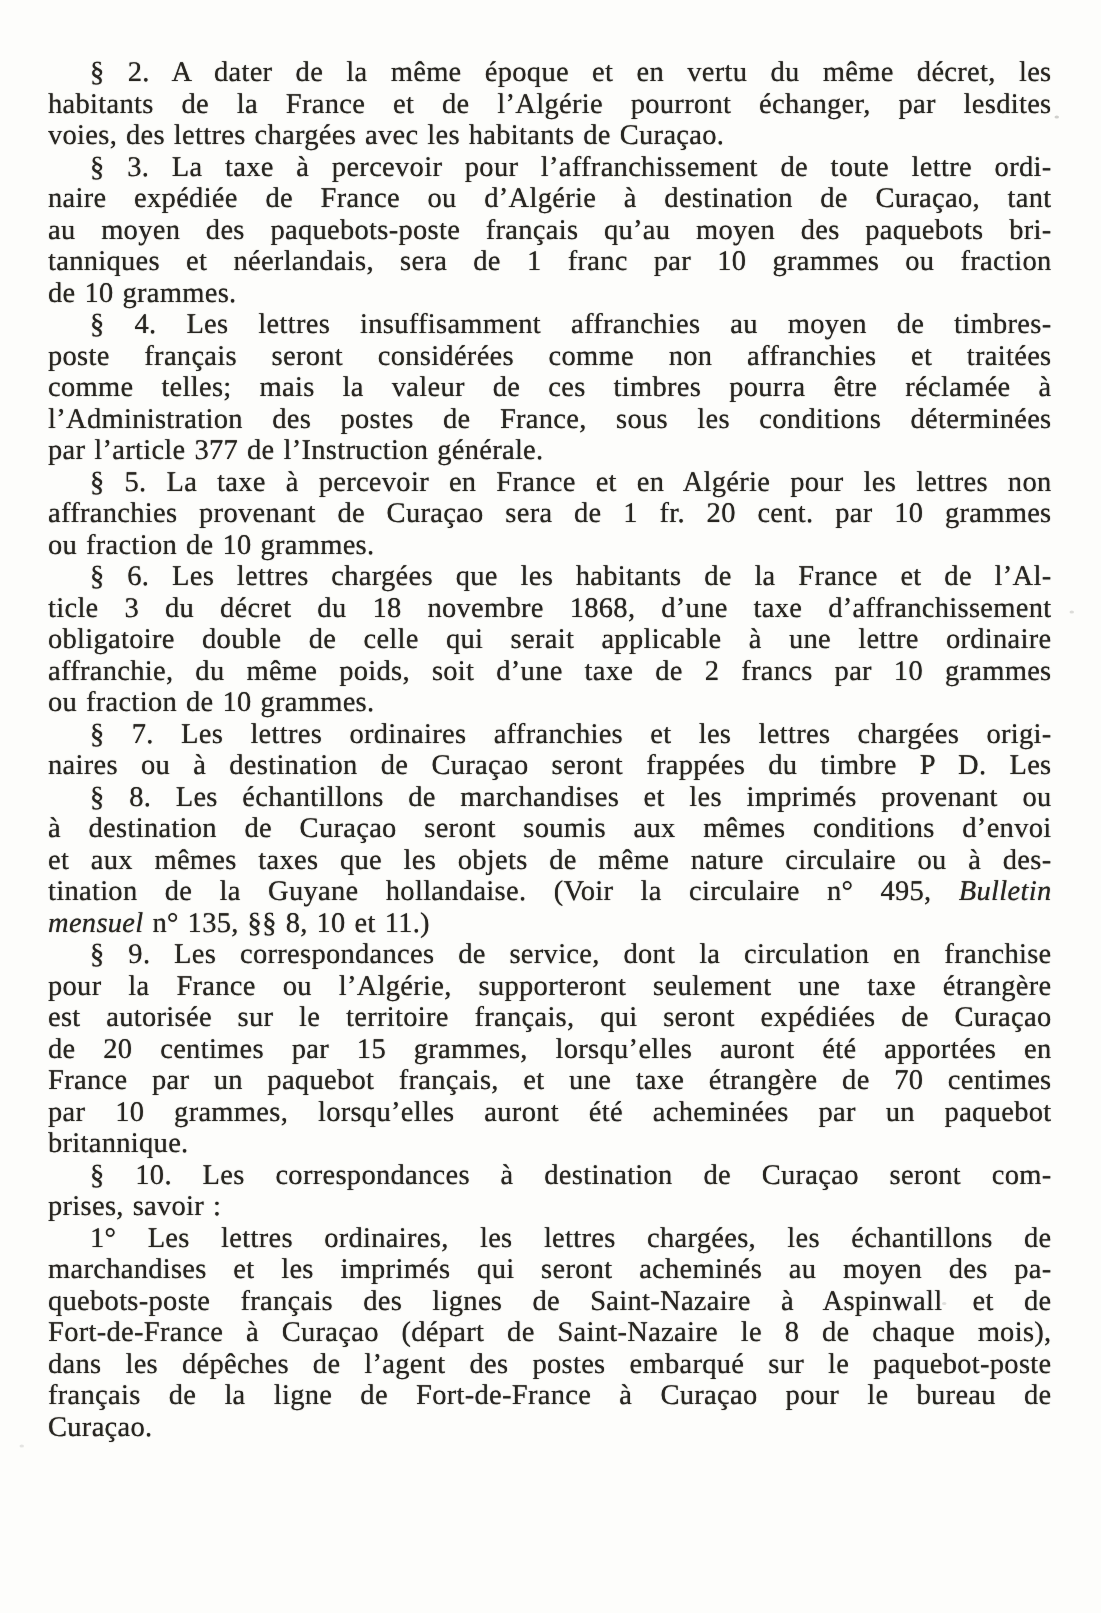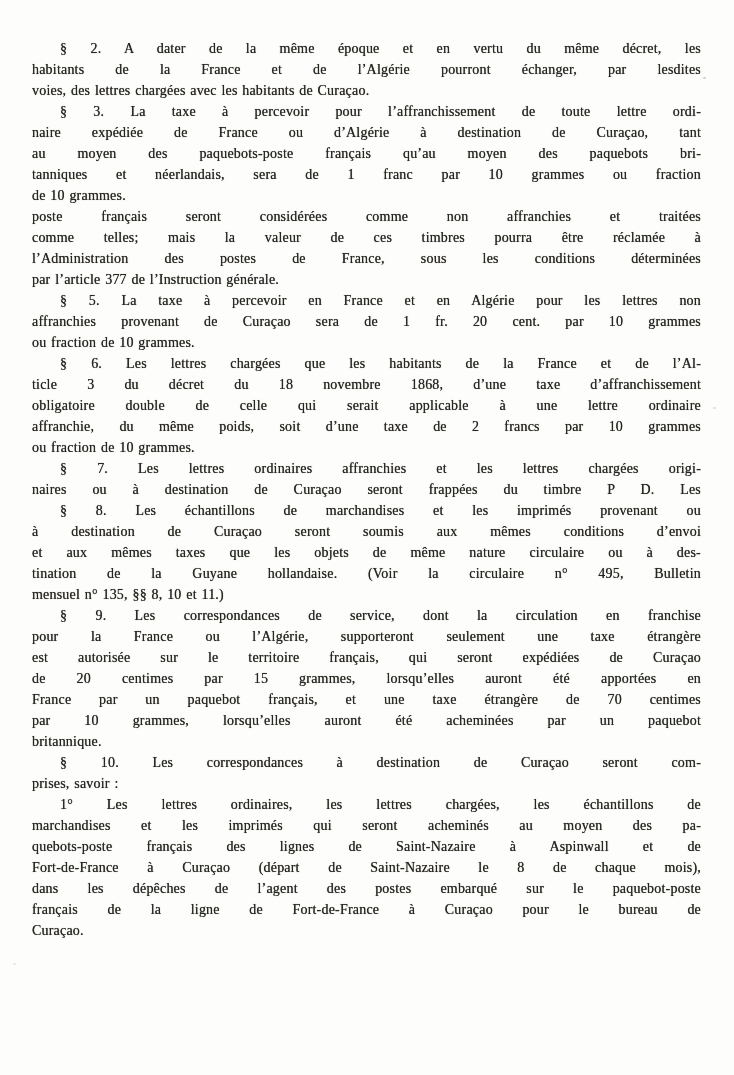--- a/index.html
+++ b/index.html
@@ -23,57 +23,58 @@
     box-shadow: 10px 330px 0 0 rgba(90,90,84,0.20),
                 -312px 412px 0 0 rgba(90,90,84,0.22),
                 -75px 791px 0 0 rgba(90,90,84,0.18),
                 -690px 886px 0 0 rgba(90,90,84,0.15);
   }
 
   .text-block {
     position: absolute;
     left: 32px; top: 38px; width: 669px;
     color: #282621;
-    font-size: 14px;
+    font-size: 19px;
     line-height: 21px;
     letter-spacing: 0.2px;
     word-spacing: 1px;
     text-shadow: 0 0 0.7px rgba(40, 38, 32, 0.85);
   }
 
   .line {
     height: 21px;
     overflow: hidden;
     text-align: justify;
     text-align-last: justify;
   }
   .line.last { text-align-last: left; }
   .line.first { padding-left: 28px; }
 
-  .seg-italic { }
+  .seg-italic { font-style: italic; }
   .seg-smallcaps { font-variant: small-caps; letter-spacing: 1px; }
 </style>
 </head>
 <body>
 
 <div class="page" style="background: rgb(253, 253, 251);">
   <div class="text-block" style="color: rgb(40, 38, 33);">
       <div class="para">
         <div class="line first"><span>§ 2. A dater de la même époque et en vertu du même décret, les</span></div>
         <div class="line"><span>habitants de la France et de l’Algérie pourront échanger, par lesdites</span></div>
         <div class="line last"><span>voies, des lettres chargées avec les habitants de Curaçao.</span></div>
       </div>
       <div class="para">
         <div class="line first"><span>§ 3. La taxe à percevoir pour l’affranchissement de toute lettre ordi-</span></div>
         <div class="line"><span>naire expédiée de France ou d’Algérie à destination de Curaçao, tant</span></div>
         <div class="line"><span>au moyen des paquebots-poste français qu’au moyen des paquebots bri-</span></div>
         <div class="line"><span>tanniques et néerlandais, sera de 1 franc par 10 grammes ou fraction</span></div>
         <div class="line last"><span>de 10 grammes.</span></div>
       </div>
       <div class="para">
+        <div class="line first"><span>§ 4. Les lettres insuffisamment affranchies au moyen de timbres-</span></div>
         <div class="line"><span>poste français seront considérées comme non affranchies et traitées</span></div>
         <div class="line"><span>comme telles; mais la valeur de ces timbres pourra être réclamée à</span></div>
         <div class="line"><span>l’Administration des postes de France, sous les conditions déterminées</span></div>
         <div class="line last"><span>par l’article 377 de l’Instruction générale.</span></div>
       </div>
       <div class="para">
         <div class="line first"><span>§ 5. La taxe à percevoir en France et en Algérie pour les lettres non</span></div>
         <div class="line"><span>affranchies provenant de Curaçao sera de 1 fr. 20 cent. par 10 grammes</span></div>
         <div class="line last"><span>ou fraction de 10 grammes.</span></div>
       </div>

